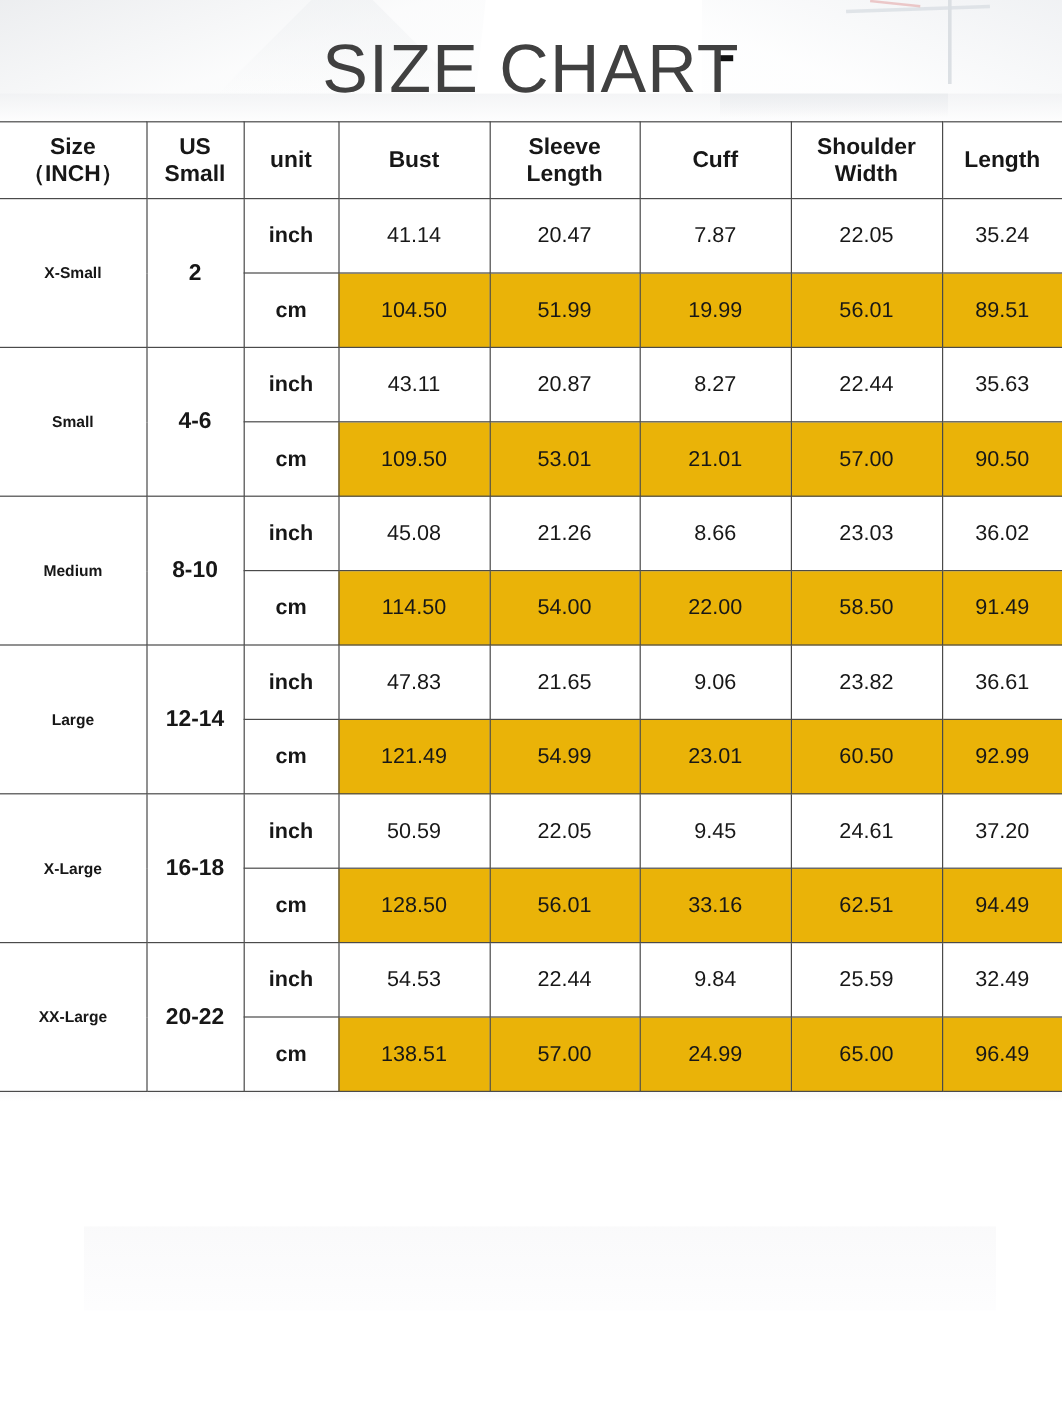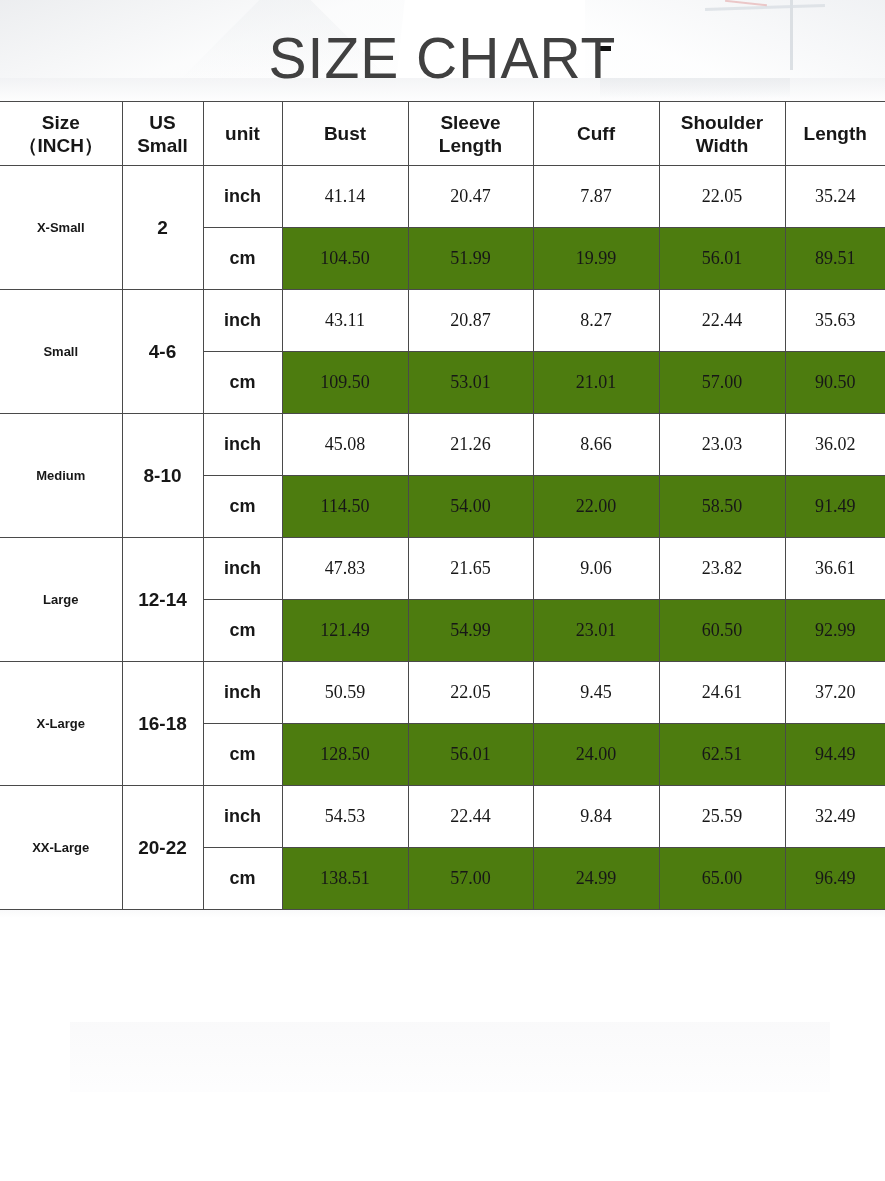--- a/index.html
+++ b/index.html
@@ -175,24 +175,23 @@
   td.unit-cell {
     height: 61px;
     font-size: 18px;
     font-weight: bold;
     background: #ffffff;
   }
   td.val {
     font-size: 18px;
     font-weight: normal;
     background: #ffffff;
-    font-family: Liberation Serif, serif;
   }
   tr.row-cm td.val {
-    background: #4d7c0f;
+    background: #eab308;
   }
 
   
   col.c-size      { width: 122px; }
   col.c-ussize    { width:  81px; }
   col.c-unit      { width:  79px; }
   col.c-bust      { width: 126px; }
   col.c-sleeve    { width: 125px; }
   col.c-cuff      { width: 126px; }
   col.c-shoulder  { width: 126px; }
@@ -325,21 +324,21 @@
           <td class="val">50.59</td>
           <td class="val">22.05</td>
           <td class="val">9.45</td>
           <td class="val">24.61</td>
           <td class="val">37.20</td>
         </tr>
         <tr class="row-cm">
           <td class="unit-cell">cm</td>
           <td class="val">128.50</td>
           <td class="val">56.01</td>
-          <td class="val">24.00</td>
+          <td class="val">33.16</td>
           <td class="val">62.51</td>
           <td class="val">94.49</td>
         </tr>
         <tr class="row-inch">
           <td class="size-label" rowspan="2">XX-Large</td>
           <td class="us-size" rowspan="2">20-22</td>
           <td class="unit-cell">inch</td>
           <td class="val">54.53</td>
           <td class="val">22.44</td>
           <td class="val">9.84</td>

